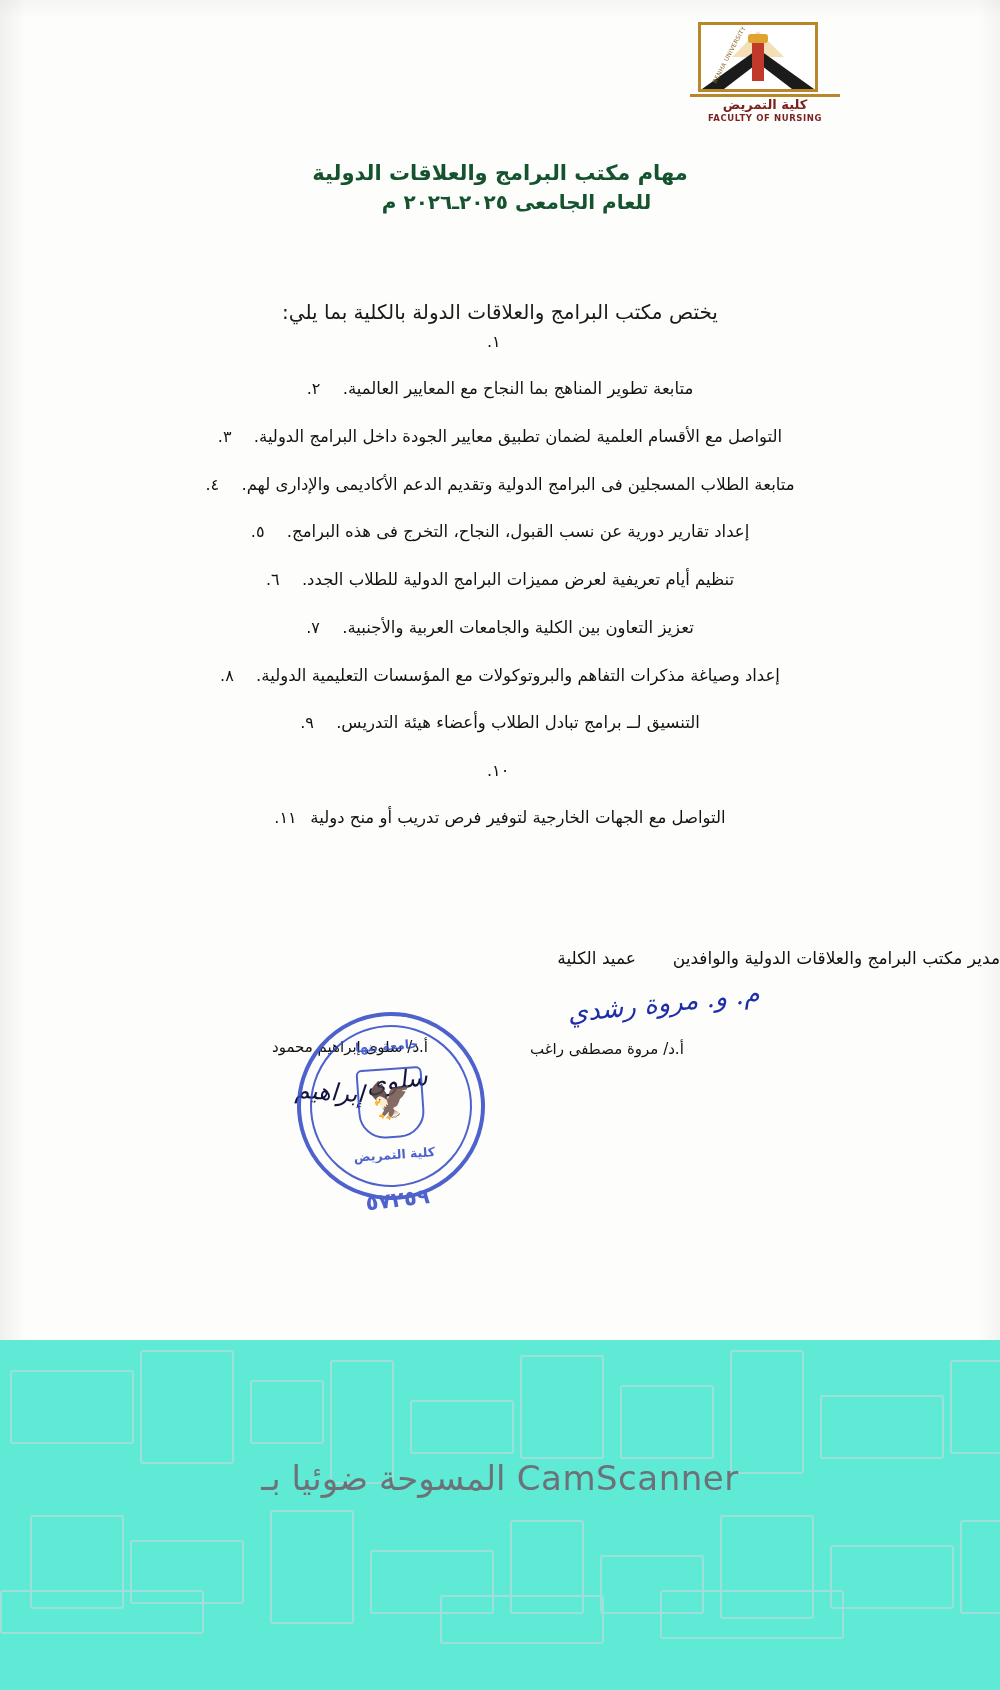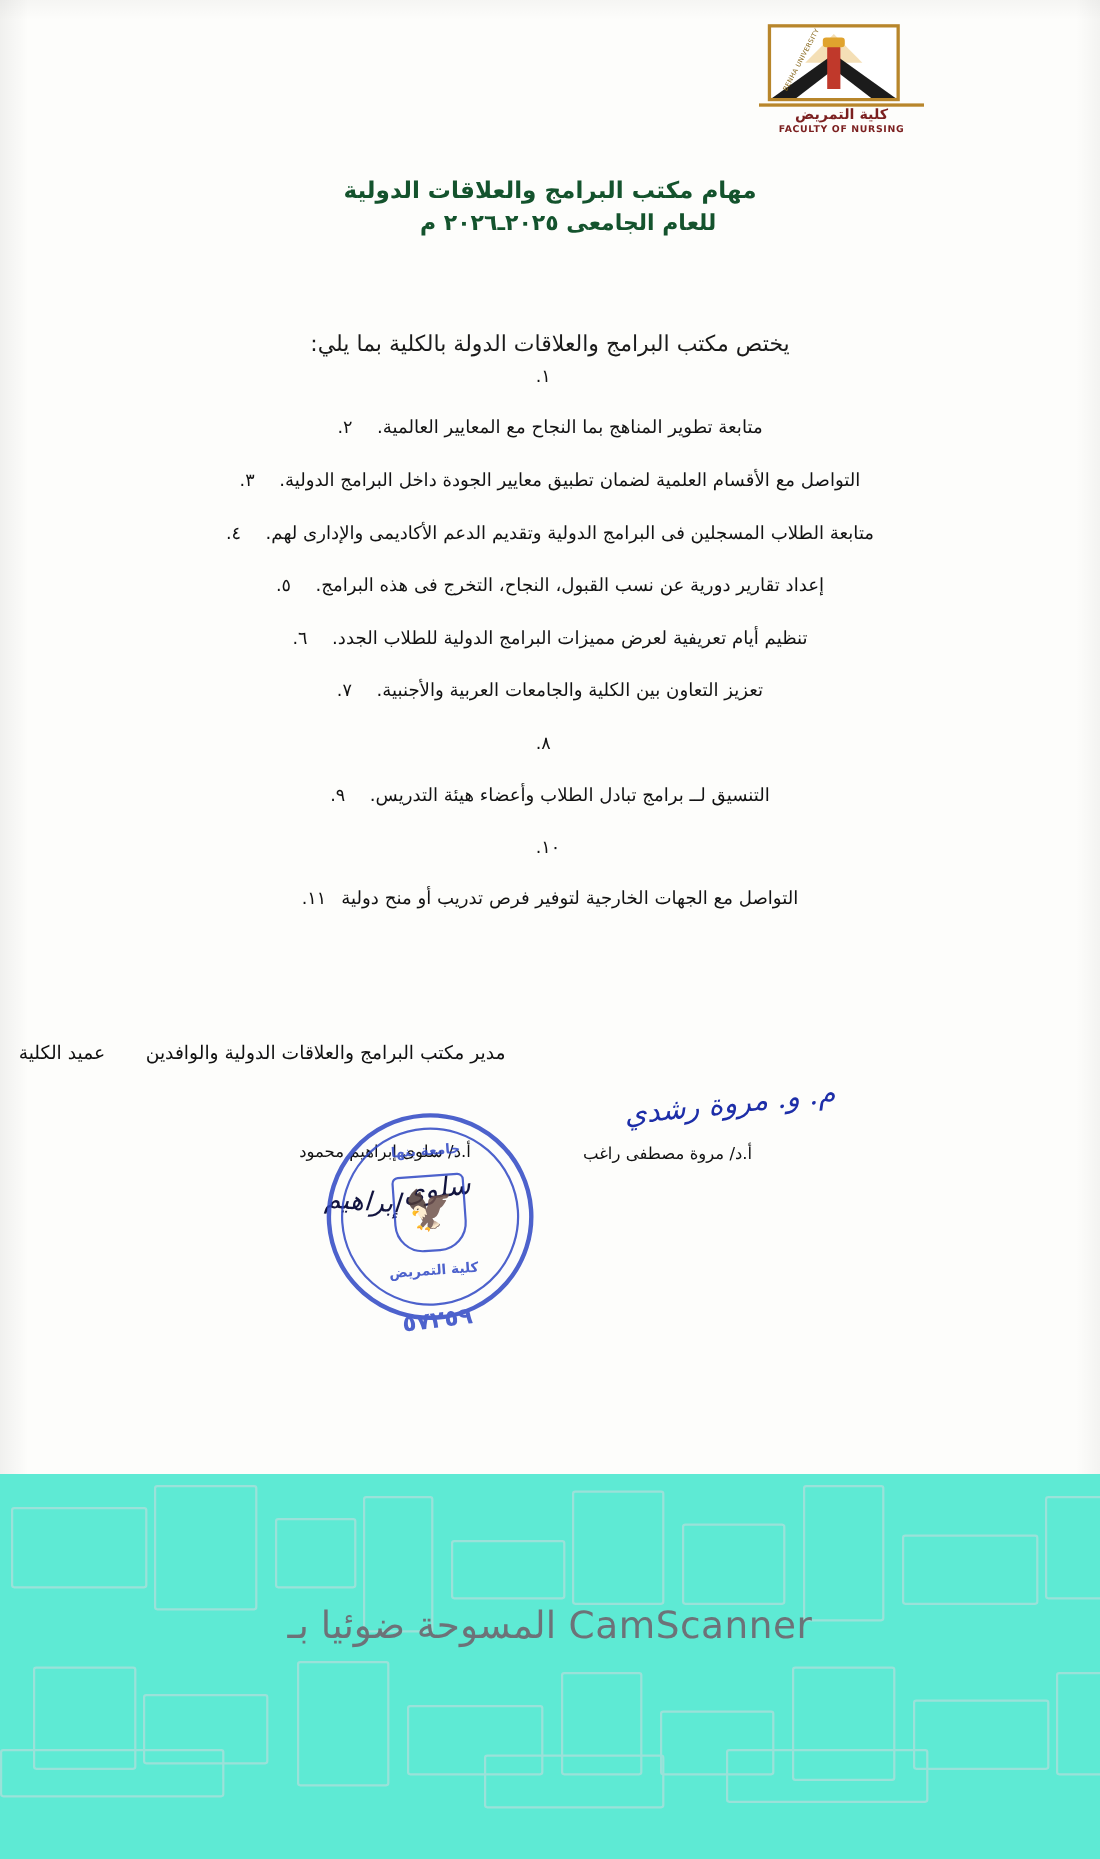--- a/index.html
+++ b/index.html
@@ -198,22 +198,22 @@
   }
   .task-text {
     text-align: right;
     white-space: nowrap;
   }
 
   
   .sig-head {
     position: absolute;
     top: 948px;
-    left: 17px; right: 0;
-    text-align: left;
+    left: 0; right: 0;
+    text-align: right;
     font-size: 17px;
     color: #101010;
     letter-spacing: .4px;
   }
   .sig-head .sep { display: inline-block; width: 26px; }
 
   .sig-left-name {
     position: absolute;
     top: 1038px;
     right: 500px;
@@ -397,20 +397,21 @@
     </div>
     <div class="task">
       <span class="task-text">تنظيم أيام تعريفية لعرض مميزات البرامج الدولية للطلاب الجدد.</span>
       <span class="task-num">٦.</span>
     </div>
     <div class="task">
       <span class="task-text">تعزيز التعاون بين الكلية والجامعات العربية والأجنبية.</span>
       <span class="task-num">٧.</span>
     </div>
     <div class="task">
+      <span class="task-text">إعداد وصياغة مذكرات التفاهم والبروتوكولات مع المؤسسات التعليمية الدولية.</span>
       <span class="task-num">٨.</span>
     </div>
     <div class="task">
       <span class="task-text">التنسيق لــ برامج تبادل الطلاب وأعضاء هيئة التدريس.</span>
       <span class="task-num">٩.</span>
     </div>
     <div class="task">
       <span class="task-num">١٠.</span>
     </div>
     <div class="task">

